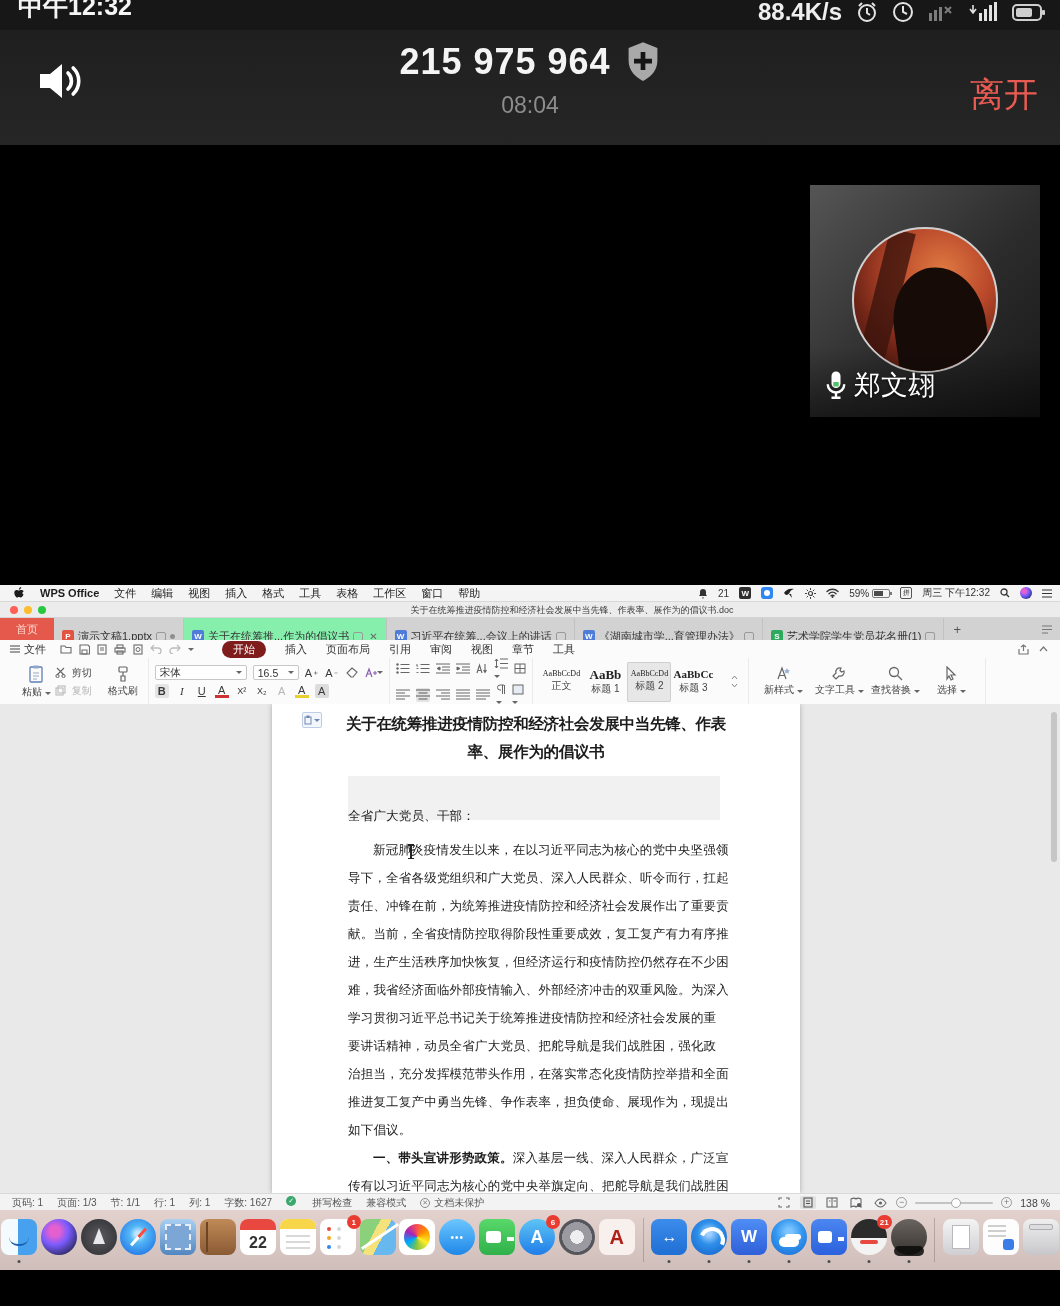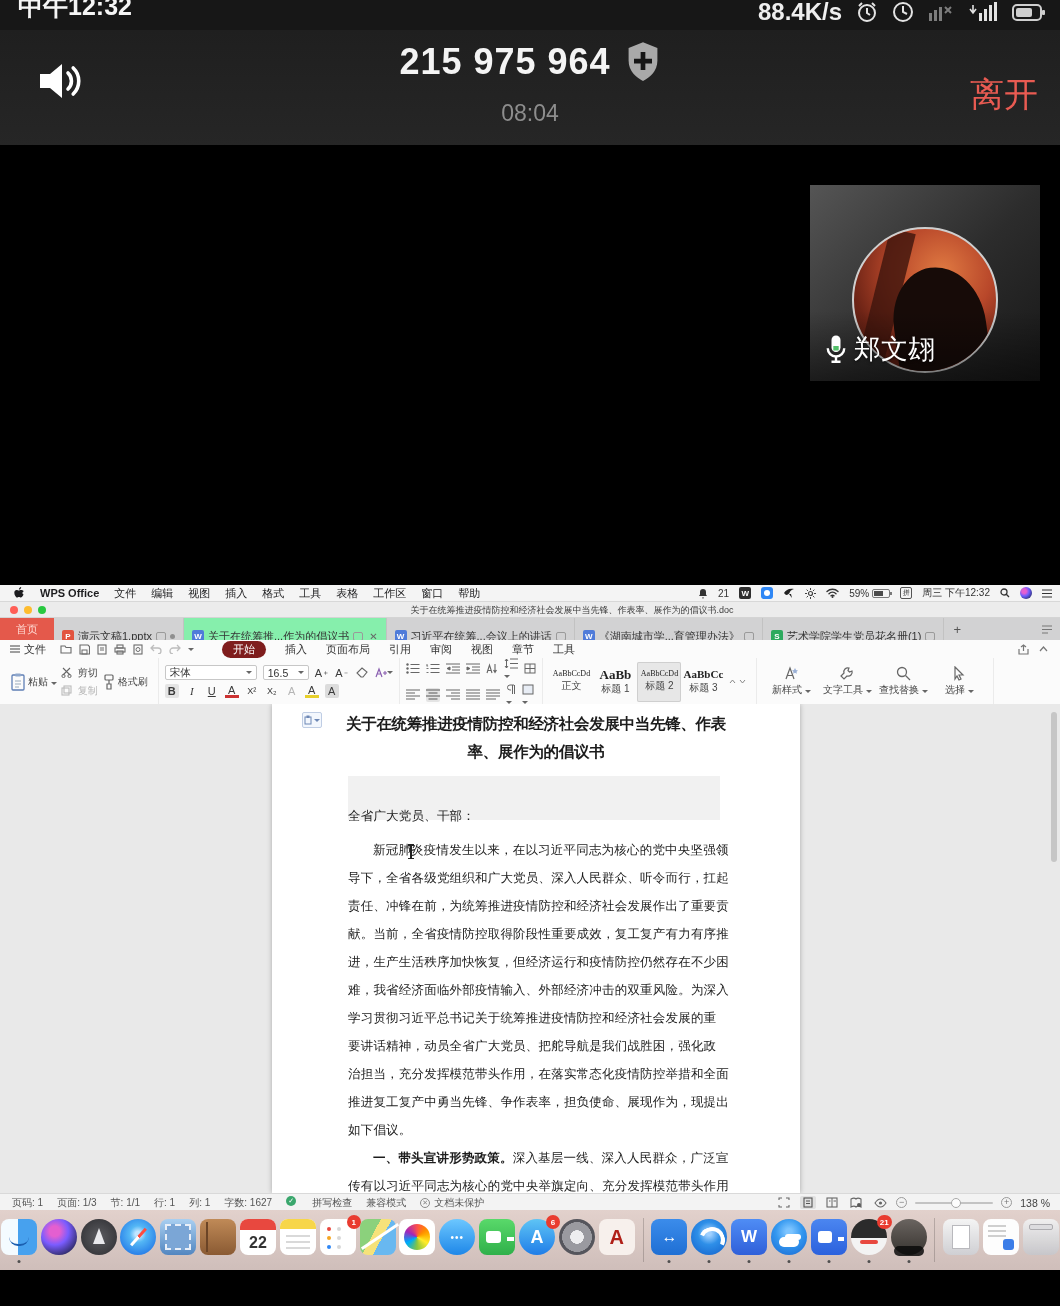--- a/index.html
+++ b/index.html
@@ -12,26 +12,26 @@
   .pb-time { position:absolute; left:18px; top:-10px; color:#f5f5f5; font-size:25px; font-weight:700; }
   .pb-right { position:absolute; right:14px; top:-8px; display:flex; align-items:center; gap:14px; height:40px; }
   .pb-speed { color:#efefef; font-size:24px; font-weight:700; }
   .pb-ic { display:flex; align-items:center; }
 
   
   .meet-bar { position:absolute; left:0; top:30px; width:1060px; height:115px; background:linear-gradient(180deg,#1f1f1f,#262626); }
   .speaker-wrap { position:absolute; left:36px; top:28px; }
   .meet-center { position:absolute; left:0; top:0; width:100%; text-align:center; }
   .meet-id { display:inline-flex; align-items:center; gap:14px; margin-top:10px; color:#f4f4f4; font-size:36px; font-weight:600; letter-spacing:1px; }
-  .meet-time { color:#8d8d8d; font-size:23px; margin-top:16px; }
+  .meet-time { color:#8d8d8d; font-size:23px; margin-top:8px; }
   .leave-btn { position:absolute; right:22px; top:42px; color:#e95b52; font-size:34px; }
 
   
   .stage { position:absolute; left:0; top:145px; width:1060px; height:440px; background:#000; }
-  .thumb { position:absolute; left:810px; top:40px; width:230px; height:196px; background:linear-gradient(135deg,#555 0%,#2c2c2c 55%,#181818 100%); overflow:hidden; }
+  .thumb { position:absolute; left:810px; top:40px; width:230px; height:232px; background:linear-gradient(135deg,#555 0%,#2c2c2c 55%,#181818 100%); overflow:hidden; }
   .thumb-shade { position:absolute; left:0; bottom:0; width:100%; height:70px; background:linear-gradient(180deg,transparent,rgba(0,0,0,.45)); }
   .avatar { position:absolute; left:42px; top:42px; width:146px; height:146px; border-radius:50%; border:2px solid #cfcfcf;
             background:radial-gradient(circle at 62% 30%, #e07a42 0%, #b8472a 38%, #6e2416 68%, #3a120b 100%); overflow:hidden; }
   .avatar::after { content:""; position:absolute; right:10px; bottom:-12px; width:92px; height:116px; background:#170b08; border-radius:48% 52% 0 0; transform:rotate(-8deg); }
   .avatar::before { content:""; position:absolute; left:18px; top:0; width:26px; height:150px; background:rgba(60,20,12,.8); transform:rotate(14deg); }
   .thumb-foot { position:absolute; left:14px; bottom:14px; display:flex; align-items:center; gap:6px; }
   .p-name { color:#fff; font-size:27px; text-shadow:0 1px 3px rgba(0,0,0,.8); }
 
   
   .mac { position:absolute; left:0; top:585px; width:848px; height:685px; background:#eaeaea; }
@@ -71,21 +71,21 @@
 
   .ribbontabs { position:absolute; left:0; top:55px; width:1060px; height:18px; background:#fbfbfb; display:flex; align-items:center; font-size:11px; color:#333; }
   .rt-file { display:flex; align-items:center; gap:4px; padding:0 8px 0 10px; }
   .qicons { display:flex; align-items:center; gap:7px; padding:0 6px; }
   .rtabs { display:flex; align-items:center; gap:19px; margin-left:22px; }
   .rtab.active { background:#7f1d1d; color:#fff; border-radius:9px; padding:1px 11px; }
   .rt-right { margin-left:auto; display:flex; align-items:center; gap:10px; padding-right:12px; color:#777; }
 
   .ribbon { position:absolute; left:0; top:73px; width:1060px; height:48px; background:#fbfbfb; border-bottom:1px solid #dcdcdc; display:flex; align-items:stretch; font-size:10px; color:#444; }
   .grp { display:flex; align-items:center; padding:2px 6px; border-right:1px solid #ebebeb; }
-  .col { display:flex; flex-direction:row; align-items:center; justify-content:center; gap:2px; padding:0 4px; }
+  .col { display:flex; flex-direction:column; align-items:center; justify-content:center; gap:2px; padding:0 4px;margin-left:12px; }
   .two-rows { display:flex; flex-direction:column; justify-content:center; gap:4px; }
   .rowline { display:flex; align-items:center; gap:6px; }
   .mini-sel { height:15px; border:1px solid #c7c7c7; background:#fff; border-radius:2px; display:flex; align-items:center; justify-content:space-between; padding:0 4px; font-size:10.5px; color:#333; }
   .caret { width:0; height:0; border-left:3px solid transparent; border-right:3px solid transparent; border-top:3.5px solid #666; display:inline-block; }
   .fbtn { min-width:14px; height:14px; display:flex; align-items:center; justify-content:center; font-size:11px; color:#3a3a3a; }
   .fbtn.active-tool { background:#e4e4e4; border-radius:2px; }
   .fbtn.b { font-weight:700; } .fbtn.i { font-style:italic; font-family:"Liberation Serif",serif; }
   .fbtn.u { text-decoration:underline; }
   .fbtn.colorA { border-bottom:3px solid #c33; line-height:10px; }
   .fbtn.hl { border-bottom:3px solid #e7d02c; line-height:10px; }
@@ -705,21 +705,21 @@
         <div class="doc-line" style="top:194px;">责任、冲锋在前，为统筹推进疫情防控和经济社会发展作出了重要贡</div>
         <div class="doc-line" style="top:222px;">献。当前，全省疫情防控取得阶段性重要成效，复工复产有力有序推</div>
         <div class="doc-line" style="top:250px;">进，生产生活秩序加快恢复，但经济运行和疫情防控仍然存在不少困</div>
         <div class="doc-line" style="top:278px;">难，我省经济面临外部疫情输入、外部经济冲击的双重风险。为深入</div>
         <div class="doc-line" style="top:306px;">学习贯彻习近平总书记关于统筹推进疫情防控和经济社会发展的重</div>
         <div class="doc-line" style="top:334px;">要讲话精神，动员全省广大党员、把舵导航是我们战胜困，强化政</div>
         <div class="doc-line" style="top:362px;">治担当，充分发挥模范带头作用，在落实常态化疫情防控举措和全面</div>
         <div class="doc-line" style="top:390px;">推进复工复产中勇当先锋、争作表率，担负使命、展现作为，现提出</div>
         <div class="doc-line" style="top:418px;">如下倡议。</div>
         <div class="doc-line indent" style="top:446px;"><b>一、带头宣讲形势政策。</b><span>深入基层一线、深入人民群众，广泛宣</span></div>
-        <div class="doc-line" style="top:474px;">传有以习近平同志为核心的党中央举旗定向、充分发挥模范带头作用</div>
+        <div class="doc-line" style="top:474px;">传有以习近平同志为核心的党中央举旗定向、把舵导航是我们战胜困</div>
 
         <div class="cursor-ibeam"></div>
       </div>
       <div class="vscroll"></div>
     </div>
 
     <div class="statusbar">
       <div class="sb-left">
         <span>页码: 1</span>
         <span>页面: 1/3</span>

